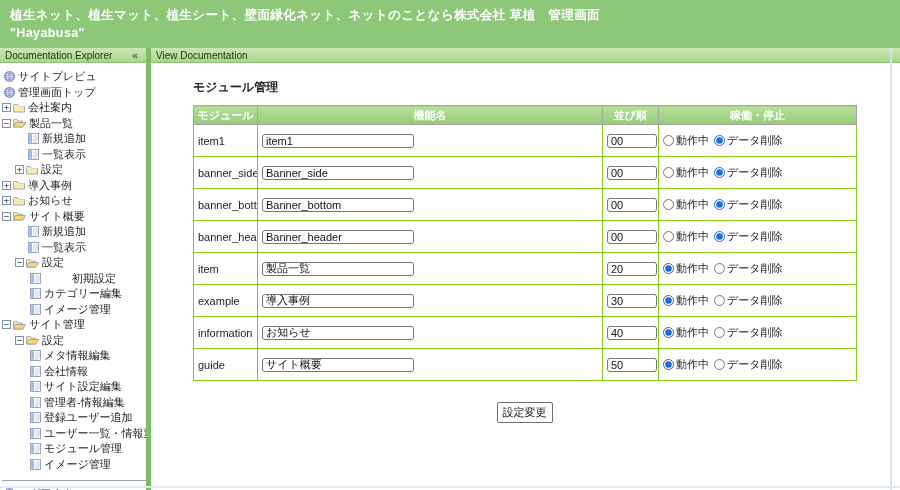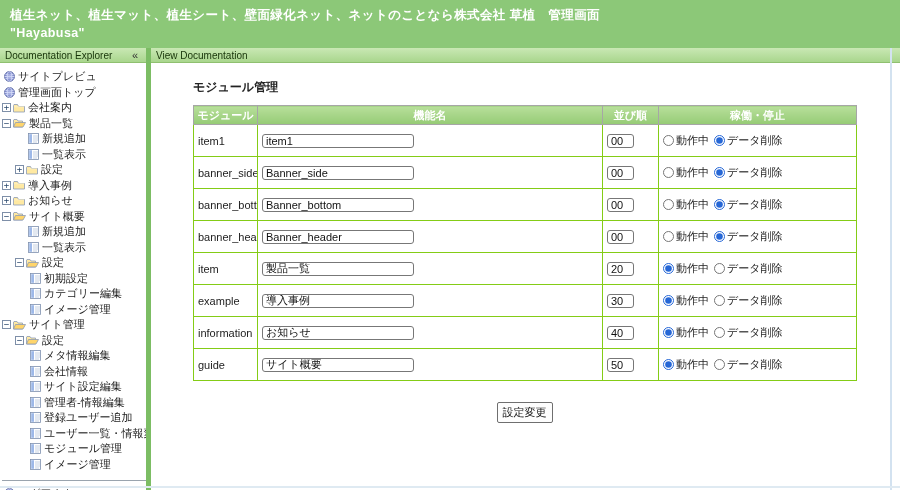--- a/index.html
+++ b/index.html
@@ -39,21 +39,21 @@
   .page-title{font-size:12px;font-weight:bold;color:#222;margin-bottom:9px;}
   table.mod{border-collapse:collapse;width:663px;table-layout:fixed;}
   .mod th{background:linear-gradient(#b8df9b,#95cb75);color:#fff;font-size:11px;
           font-weight:bold;height:19px;border:1px solid #a6a6a6;padding:0;}
   .mod td{border:1px solid #84cc16;font-size:11px;color:#222;height:17px;
           padding:8px 4px;overflow:hidden;white-space:nowrap;}
   .mod input[type=text]{height:14px;font-size:11px;border:1px solid #777;
           border-radius:3px;padding:0 3px;font-family:inherit;color:#111;
           vertical-align:middle;}
   .func-input{width:152px;}
-  .order-input{width:27px;}
+  .order-input{width:50px;}
   .radio-label{display:inline-flex;align-items:center;margin-right:5px;
           font-size:11px;cursor:pointer;}
   input[type=radio]{width:11px;height:11px;margin:0 2px 0 0;accent-color:#2667d6;}
   .btn-row{width:663px;text-align:center;margin-top:21px;}
   button.submit{font-size:11px;font-family:inherit;padding:2px 5px;
           border:1px solid #6f6f6f;background:#fdfdfd;border-radius:2px;
           color:#111;cursor:pointer;}
 
   
   .edge-right{position:absolute;top:48px;right:8px;width:2px;height:442px;background:#d3e2f0;}
@@ -202,21 +202,21 @@
             <div class="tree-item" style="padding-left: 13px;">
               <span class="toggle">−</span>
               <span class="icon">
                 <svg width="13" height="10" viewBox="0 0 13 10">
                   <path d="M0.5 2 L0.5 9 L9.5 9 L9.5 3 L5 3 L4 1.5 L1 1.5 Z" fill="#ffe9a2" stroke="#8c9bb5" stroke-width="0.8"></path>
                   <path d="M2.5 4.5 L12.5 4.5 L10 9 L0.5 9 Z" fill="#ffd56b" stroke="#8c9bb5" stroke-width="0.8"></path>
                 </svg>
               </span>
               <span>設定</span>
             </div>
-            <div class="tree-item" style="padding-left: 28px;">
+            <div class="tree-item" style="padding-left: 28px; gap: 28px;">
               <span class="icon">
                 <svg width="11" height="11" viewBox="0 0 11 11">
                   <rect x="0.5" y="0.5" width="10" height="10" fill="#fff" stroke="#7d8fae" stroke-width="0.8"></rect>
                   <rect x="1.2" y="1.2" width="2.8" height="8.6" fill="#9db8e8"></rect>
                   <path d="M5 3h5M5 5h5M5 7h5M5 9h4" stroke="#b9c6da" stroke-width="0.8"></path>
                 </svg>
               </span>
               <span>初期設定</span>
             </div>
             <div class="tree-item" style="padding-left: 28px;">

